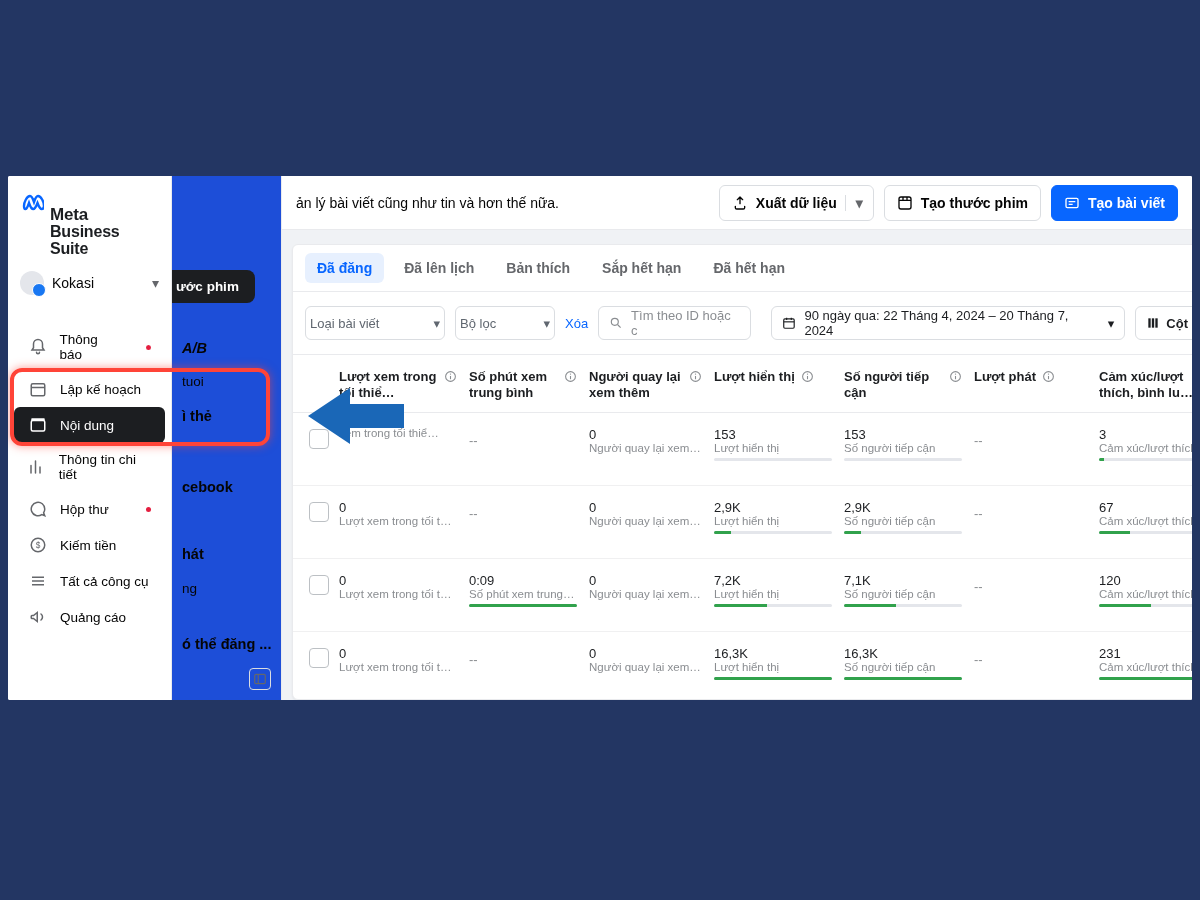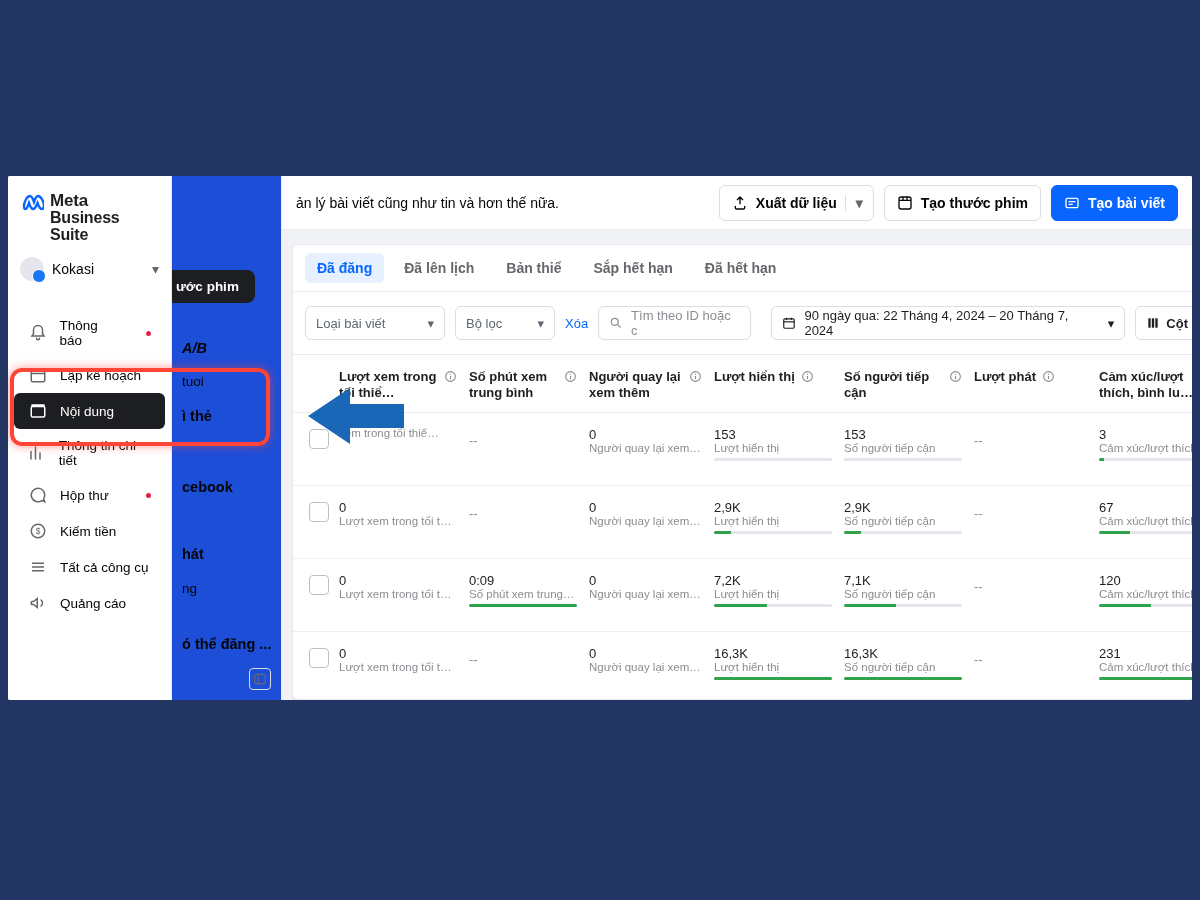--- a/index.html
+++ b/index.html
@@ -57,21 +57,21 @@
     gap: 6px;
     padding: 14px 12px 6px 12px;
   }
   .brand svg { flex: 0 0 auto; }
   .brand-text {
     display: flex;
     flex-direction: column;
     font-weight: 700;
     font-size: 17px;
     line-height: 1.05;
-    margin-top: 2px;
+    margin-top: 16px;
     letter-spacing: -0.2px;
   }
   .brand-text span:last-child { font-weight: 600; font-size: 16px; }
   .org-row {
     display: flex;
     align-items: center;
     gap: 8px;
     padding: 8px 12px 12px 12px;
   }
   .org-avatar {
@@ -200,21 +200,21 @@
   }
   .tab.active { background:var(--active-tab-bg); color:var(--active-tab); }
 
   .filters {
     display:flex;align-items:center;gap:10px;padding:14px 12px;border-bottom:1px solid #e9eaed;
     font-size:13px;
   }
   .select {
     display:flex;align-items:center;justify-content:space-between;gap:8px;
     border:1px solid var(--border);border-radius:6px;
-    padding:6px 10px;min-width:140px;height:34px;color:#606770;
+    padding:6px 4px;min-width:140px;height:34px;color:#606770;
     cursor:pointer;background:#fff;
   }
   .select.small{min-width:100px;}
   .link-btn{color:var(--accent);font-weight:500;cursor:pointer;}
   .search {
     display:flex;align-items:center;gap:8px;
     border:1px solid var(--border);border-radius:6px;
     padding:6px 10px;height:34px;color:#8a8d91;min-width:140px;
     overflow:hidden;
   }
@@ -440,21 +440,21 @@
             </span>
           <span>Tạo bài viết</span>
         </div>
       </div>
     </div>
 
     <div class="panel">
       <div class="tabs" id="tabs">
           <div class="tab active">Đã đăng</div>
           <div class="tab">Đã lên lịch</div>
-          <div class="tab">Bản thiể</div>
+          <div class="tab">Bản thích</div>
           <div class="tab">Sắp hết hạn</div>
           <div class="tab">Đã hết hạn</div>
         </div>
 
       <div class="filters">
         <div class="select">
           <span>Loại bài viết</span>
           <span>▾</span>
         </div>
         <div class="select small">

